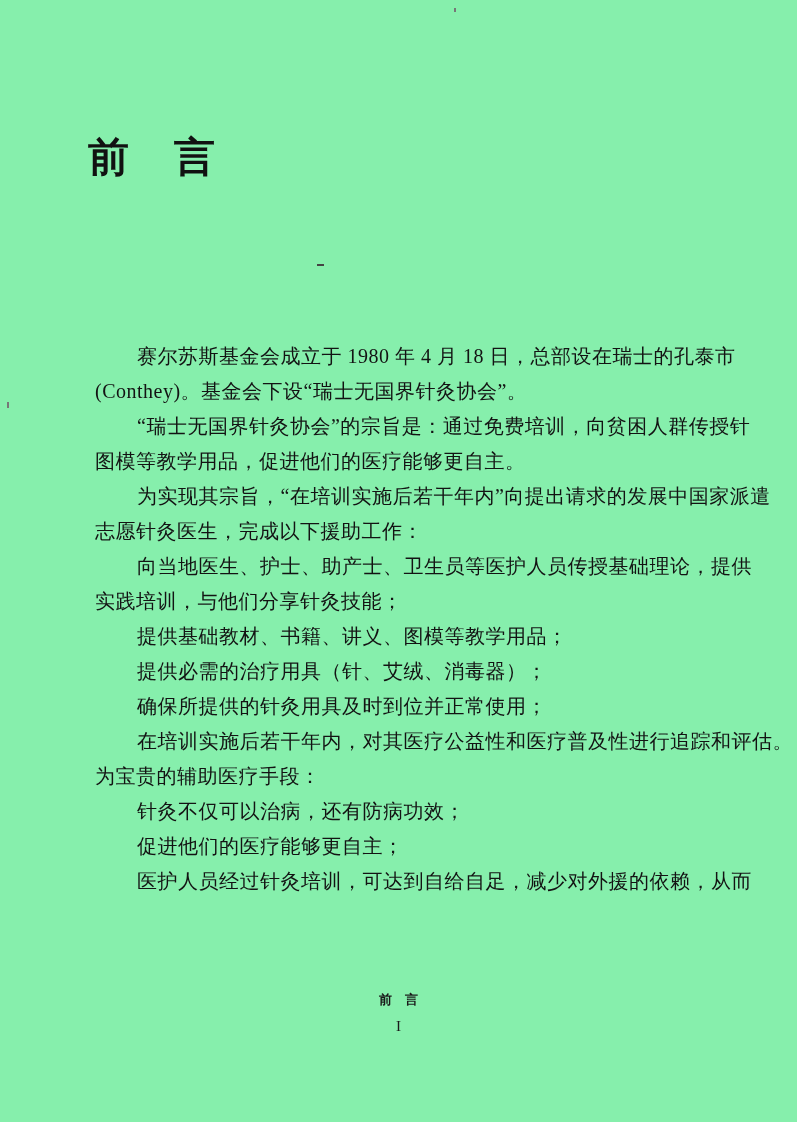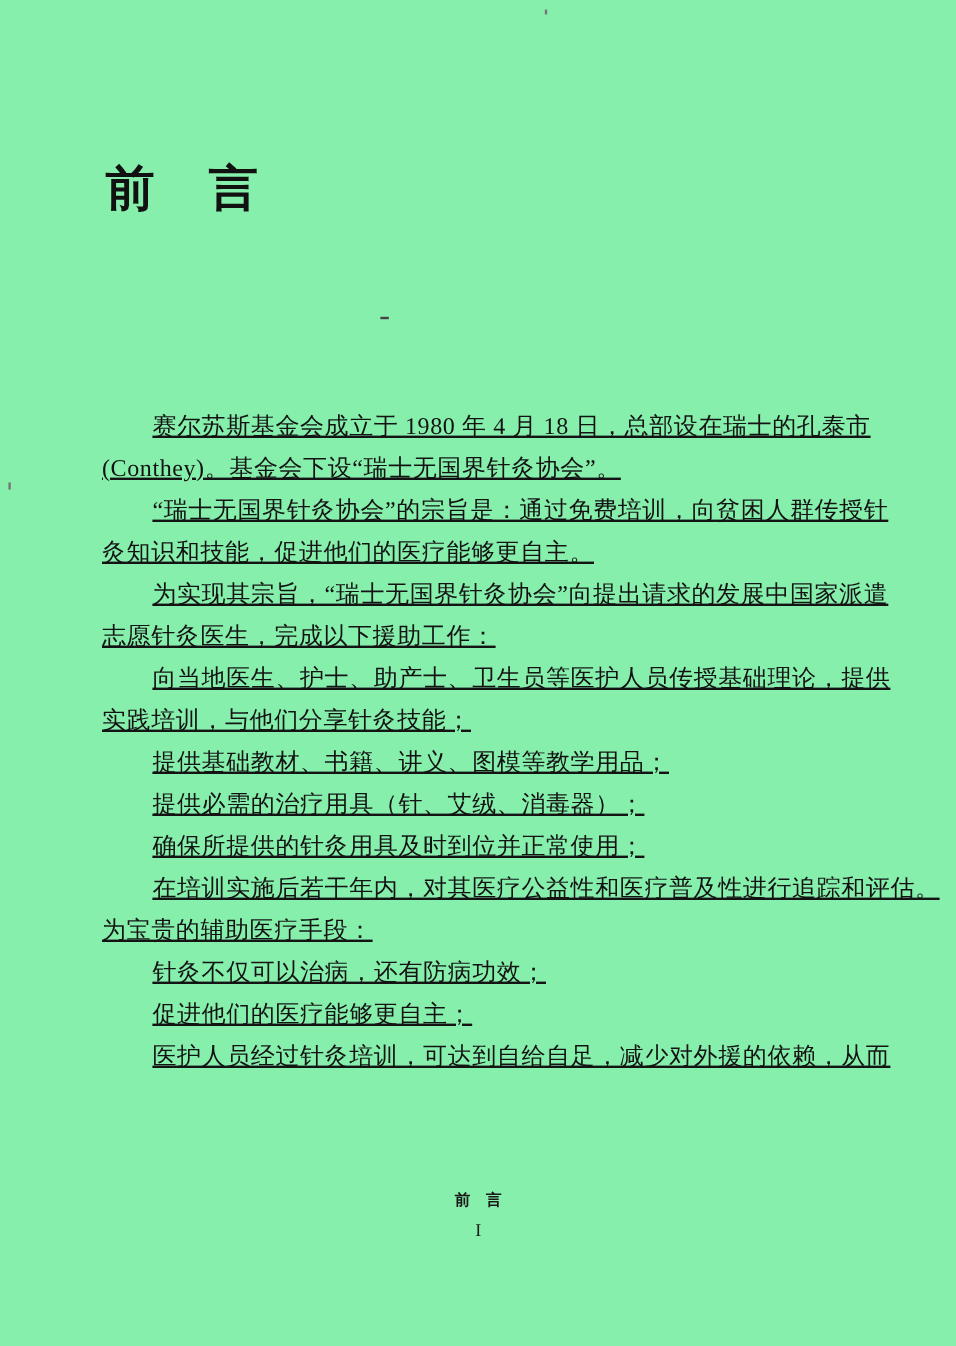--- a/index.html
+++ b/index.html
@@ -22,24 +22,23 @@
     left: 88px;
     top: 130px;
     font-size: 41px;
     font-weight: 600;
     letter-spacing: 2px;
     white-space: pre;
     color: #111;
   }
   .body-text {
     position: absolute;
-    left: 85px;
+    left: 95px;
     top: 339px;
     width: 652px;
-    text-decoration: underline;
   }
   .body-line {
     font-size: 20px;
     line-height: 35px;
     height: 35px;
     white-space: nowrap;
     letter-spacing: 0.5px;
     color: #131313;
   }
   .body-line.indent {
@@ -81,22 +80,22 @@
   <div class="doc-title">前　言</div>
 
   <div class="speck s1"></div>
   <div class="speck s2"></div>
   <div class="speck s3"></div>
 
   <div class="body-text">
     <div class="body-line indent">赛尔苏斯基金会成立于 1980 年 4 月 18 日，总部设在瑞士的孔泰市</div>
     <div class="body-line">(Conthey)。基金会下设“瑞士无国界针灸协会”。</div>
     <div class="body-line indent">“瑞士无国界针灸协会”的宗旨是：通过免费培训，向贫困人群传授针</div>
-    <div class="body-line">灸知识和技能，促进他们的医疗能够更自主。</div>
-    <div class="body-line indent">为实现其宗旨，“瑞士无国界针灸协会”向提出请求的发展中国家派遣</div>
+    <div class="body-line">图模等教学用品，促进他们的医疗能够更自主。</div>
+    <div class="body-line indent">为实现其宗旨，“在培训实施后若干年内”向提出请求的发展中国家派遣</div>
     <div class="body-line">志愿针灸医生，完成以下援助工作：</div>
     <div class="body-line indent">向当地医生、护士、助产士、卫生员等医护人员传授基础理论，提供</div>
     <div class="body-line">实践培训，与他们分享针灸技能；</div>
     <div class="body-line indent">提供基础教材、书籍、讲义、图模等教学用品；</div>
     <div class="body-line indent">提供必需的治疗用具（针、艾绒、消毒器）；</div>
     <div class="body-line indent">确保所提供的针灸用具及时到位并正常使用；</div>
     <div class="body-line indent">在培训实施后若干年内，对其医疗公益性和医疗普及性进行追踪和评估。</div>
     <div class="body-line">为宝贵的辅助医疗手段：</div>
     <div class="body-line indent">针灸不仅可以治病，还有防病功效；</div>
     <div class="body-line indent">促进他们的医疗能够更自主；</div>

